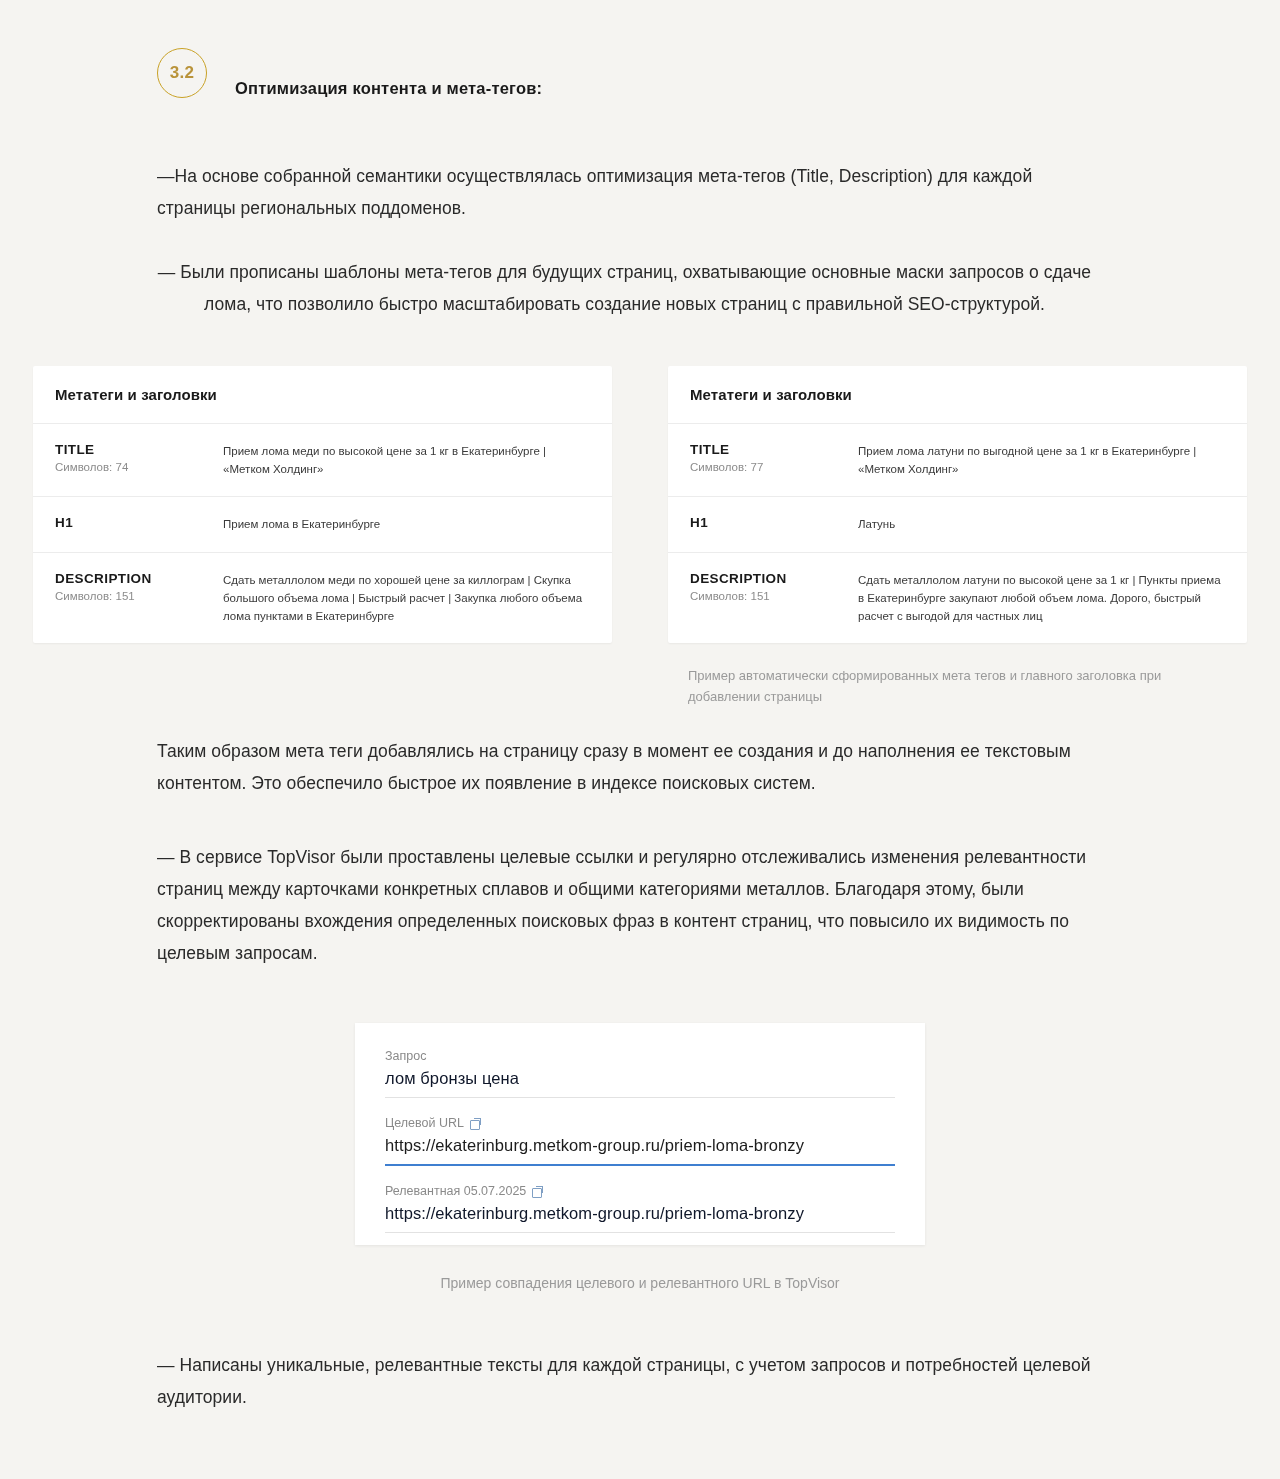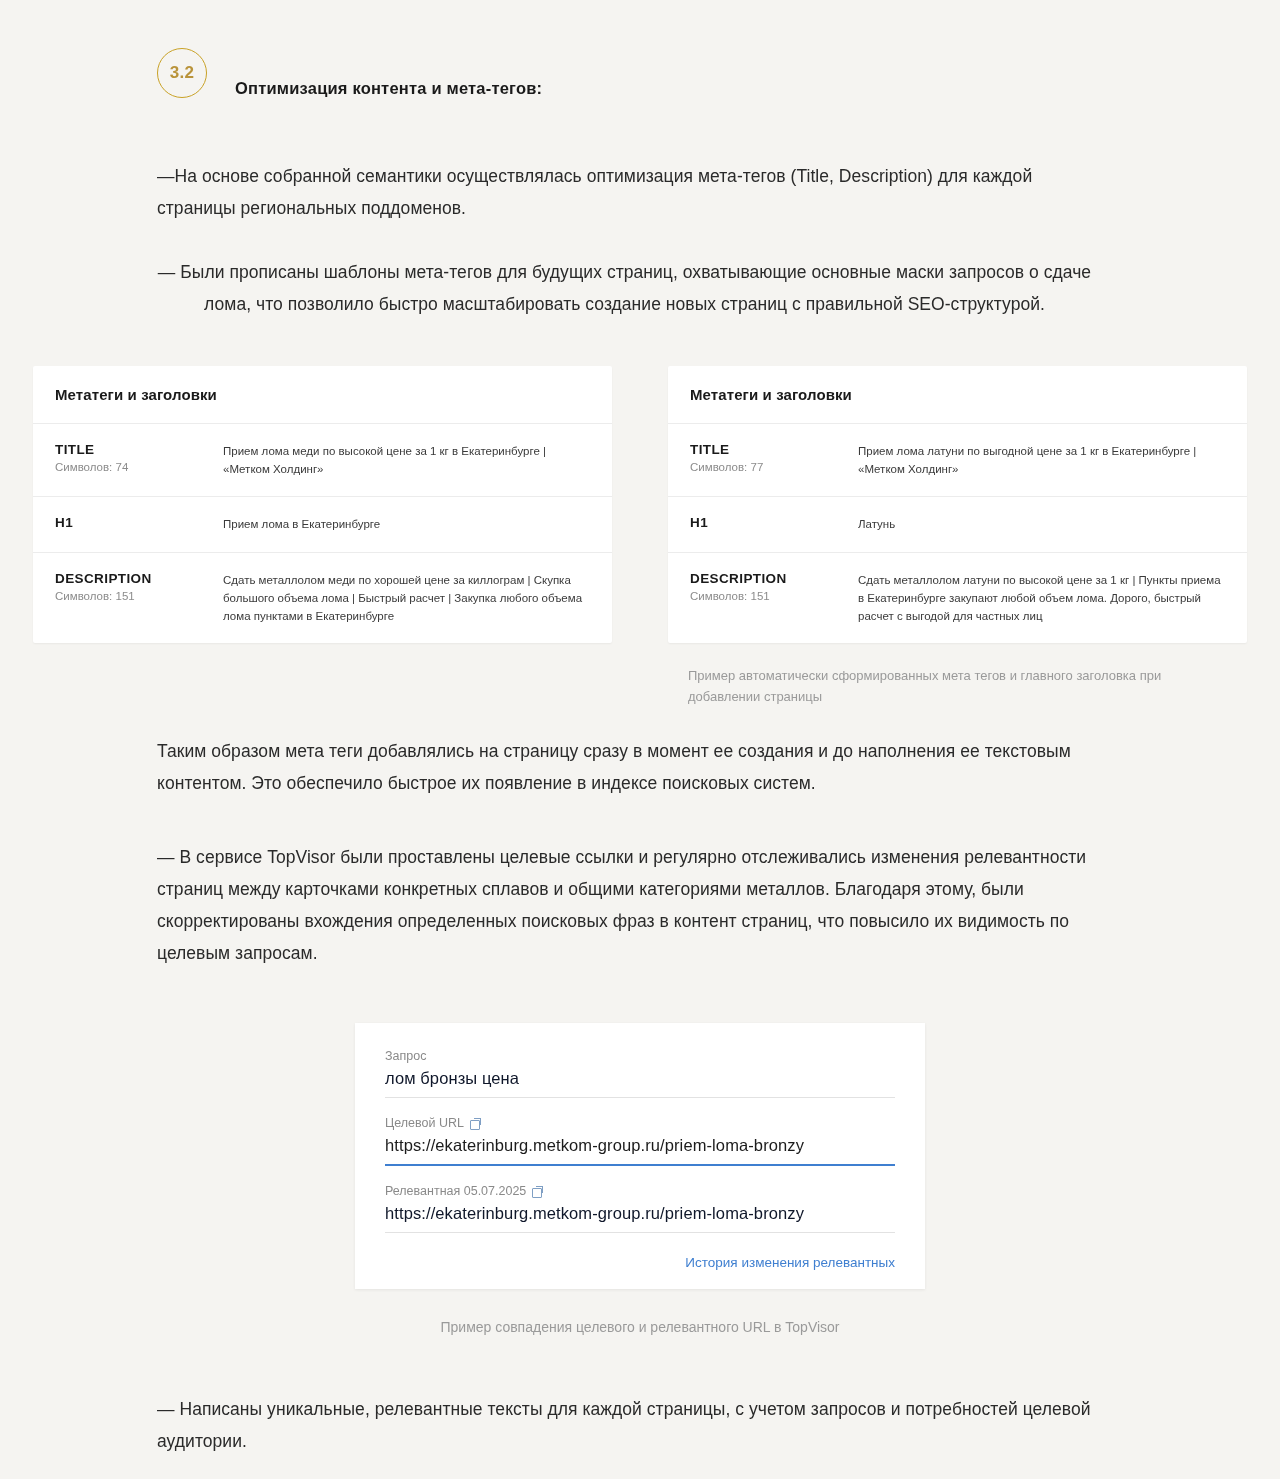--- a/index.html
+++ b/index.html
@@ -134,21 +134,21 @@
   .widget-wrap {
     margin-top: 54px;
     display: flex;
     flex-direction: column;
     align-items: center;
   }
   .widget {
     width: 570px;
     background: #ffffff;
     box-shadow: 0 1px 3px rgba(0,0,0,.07);
-    padding: 26px 30px 18px 30px;
+    padding: 26px 30px 6px 30px;
     box-sizing: border-box;
   }
   .w-field { margin-bottom: 6px; }
   .w-label {
     font-size: 12.5px;
     color: #8a8a8a;
     display: flex;
     align-items: center;
     gap: 6px;
     margin-bottom: 6px;
@@ -302,23 +302,20 @@
       </div>
 
       <div class="w-field spaced">
         <div class="w-label">
           <span>Релевантная 05.07.2025</span>
           <span class="ext-icon"></span>
         </div>
         <div class="w-value">https://ekaterinburg.metkom-group.ru/priem-loma-bronzy</div>
       </div>
 
-      <div class="w-link-row">
-        <span class="w-link">История изменения релевантных</span>
-      </div>
 
     </div>
     <div class="widget-caption">Пример совпадения целевого и релевантного URL в TopVisor</div>
   </div>
 
   <p class="para p5">— Написаны уникальные, релевантные тексты для каждой страницы, с учетом запросов и потребностей целевой аудитории.</p>
 
 </div>
 
 </body></html>

